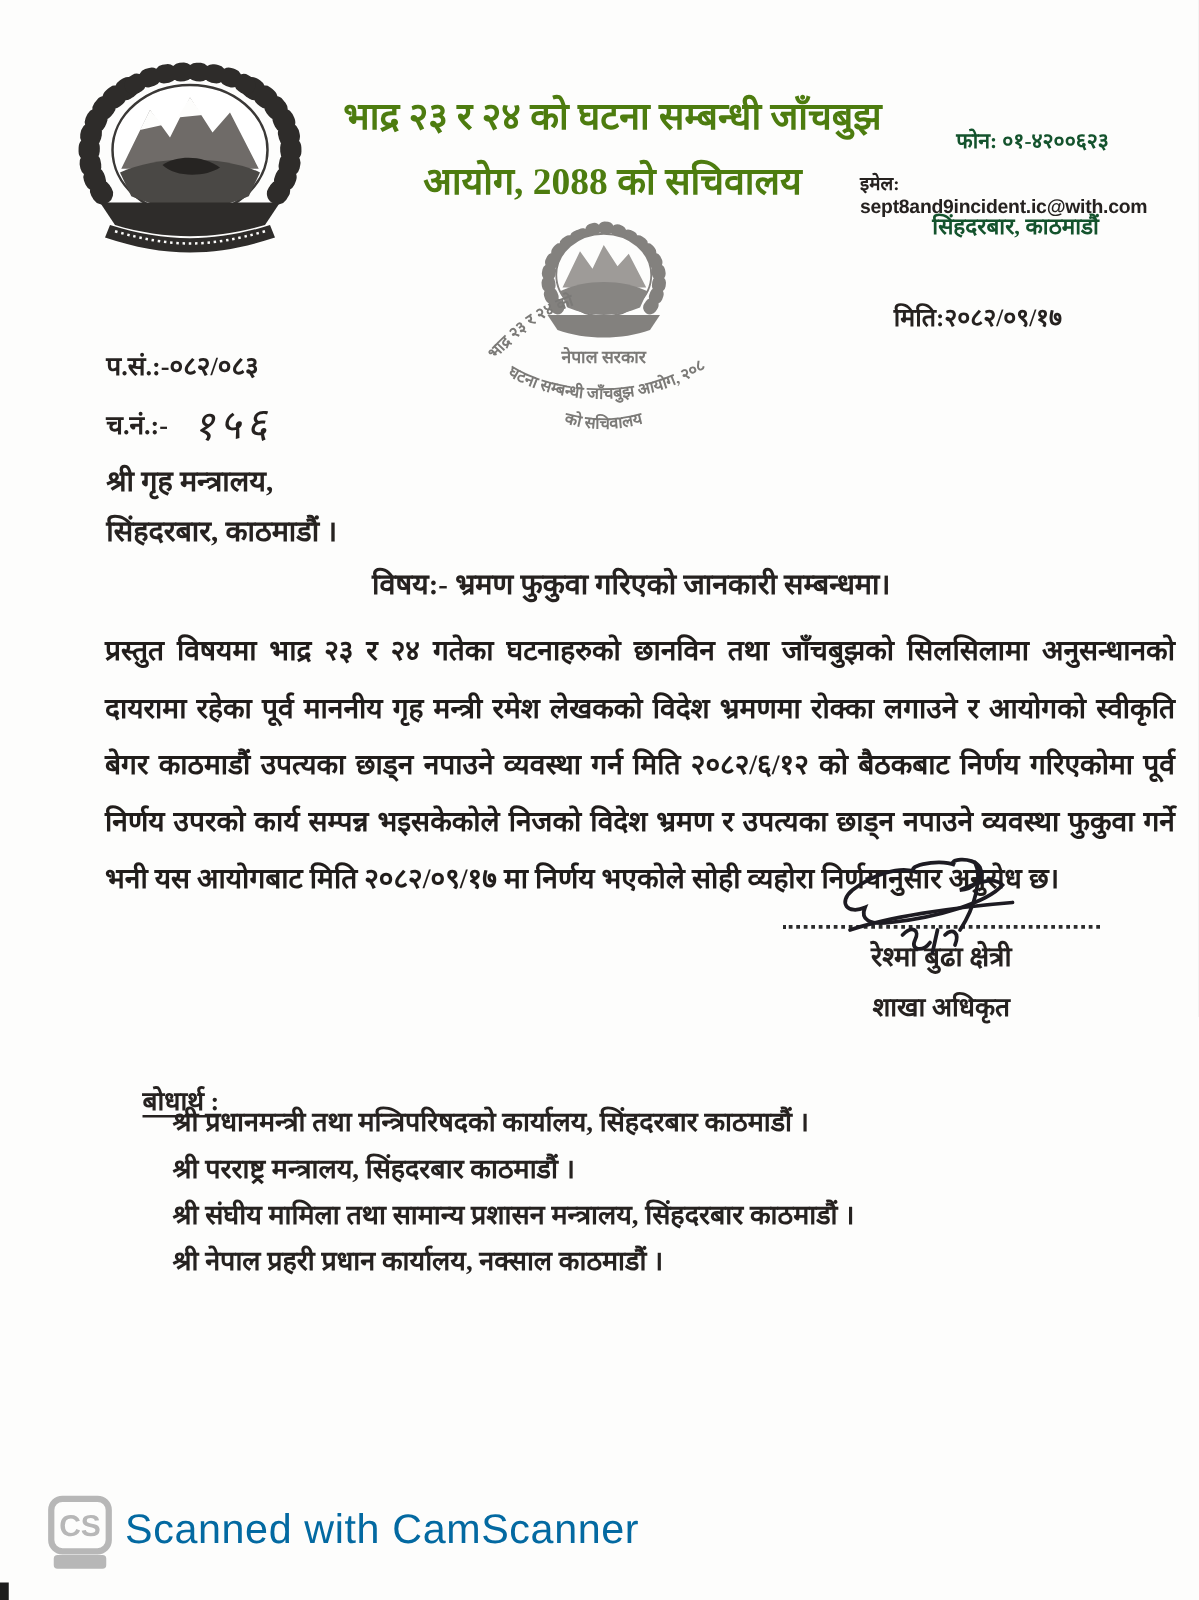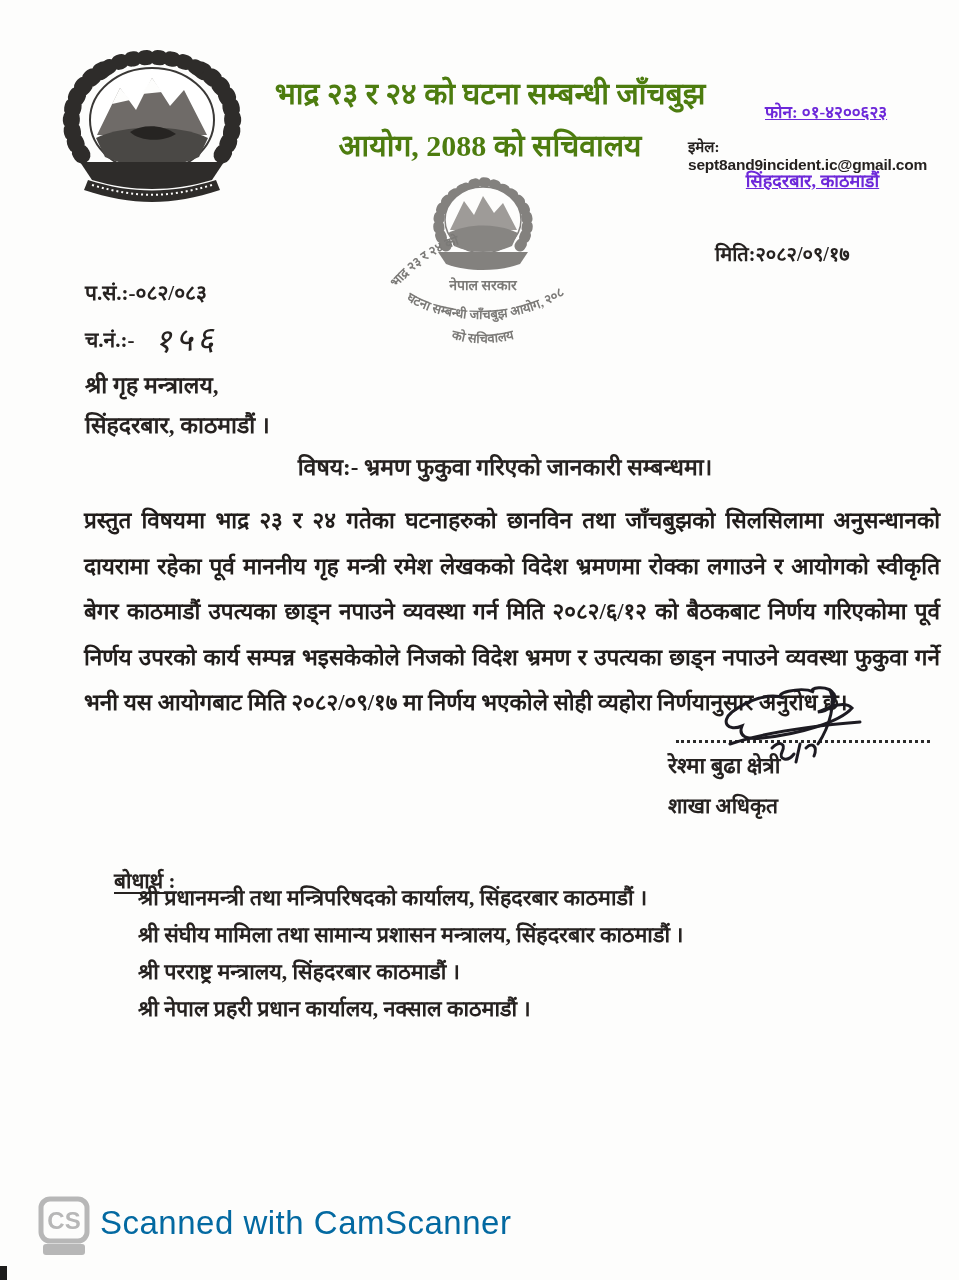--- a/index.html
+++ b/index.html
@@ -9,21 +9,21 @@
     font-family:"Liberation Serif","DejaVu Serif",serif;
     color:#262220;
   }
   .abs{position:absolute;}
 
   
   .title{
     left:235px;top:68px;width:510px;text-align:center;
     font-size:30px;font-weight:700;line-height:52px;color:#4d7c0f;
   }
-  .contact{font-size:17px;font-weight:700;color:#6d28d9;text-decoration:underline;}
+  .contact{font-size:17px;font-weight:700;color:#14532d;}
   .phone{top:100px;left:765px;width:180px;}
   .emailrow{top:136px;left:688px;width:260px;}
   .email-label{font-size:15px;font-weight:700;}
   .email-value{font-family:"Liberation Sans","DejaVu Sans",sans-serif;font-size:15.5px;font-weight:700;letter-spacing:-0.2px;}
   .hq{top:168px;left:700px;width:225px;text-align:center;font-size:18px;}
 
   
   .emblem{left:52px;top:40px;}
 
   
@@ -42,21 +42,21 @@
   .recipient{top:366px;left:85px;font-size:23px;font-weight:700;line-height:40px;}
   .subject{top:450px;left:95px;width:820px;text-align:center;font-size:23px;font-weight:700;}
 
   .body-par{
     top:498px;left:84px;width:856px;
     font-size:22.5px;font-weight:700;line-height:45.5px;
     text-align:justify;color:#211d1b;
   }
 
   
-  .sig-wrap{top:688px;left:668px;width:270px;}
+  .sig-wrap{top:688px;left:618px;width:270px;text-align:center;}
   .sig-svg{position:absolute;left:42px;top:-6px;}
   .sig-dots{
     margin:0 8px;border-bottom:3px dotted #2b2b2b;height:52px;
   }
   .sig-name{font-size:22px;font-weight:700;margin-top:6px;}
   .sig-title{font-size:21px;font-weight:700;margin-top:12px;}
 
   
   .cc-head{top:840px;left:114px;font-size:21px;font-weight:700;
     text-decoration:underline;text-underline-offset:4px;margin-top:26px;}
@@ -94,21 +94,21 @@
   </svg>
 
   <div class="abs title">
     <div>भाद्र २३ र २४ को घटना सम्बन्धी जाँचबुझ</div>
     <div>आयोग, 2088 को सचिवालय</div>
   </div>
 
   <div class="abs contact phone">फोन: ०१-४२००६२३</div>
   <div class="abs emailrow">
     <span class="email-label">इमेल:</span>
-    <span class="email-value">sept8and9incident.ic@gmail.com</span>
+    <span class="email-value">sept8and9incident.ic@with.com</span>
   </div>
   <div class="abs contact hq">सिंहदरबार, काठमाडौं</div>
 
   <svg class="abs stamp" width="210" height="190" viewBox="0 0 210 190">
     <g fill="none" stroke="#55524f">
       <path d="M68,78 C54,58 60,32 86,21" stroke-width="11" stroke-linecap="round" stroke-dasharray="2.5 7"></path>
       <path d="M142,78 C156,58 150,32 124,21" stroke-width="11" stroke-linecap="round" stroke-dasharray="2.5 7"></path>
       <path d="M86,21 C98,12 112,12 124,21" stroke-width="10" stroke-linecap="round" stroke-dasharray="2.5 8"></path>
     </g>
     <ellipse cx="105" cy="52" rx="38" ry="33" fill="#fdfdfc" stroke="#55524f" stroke-width="1.5"></ellipse>
@@ -158,22 +158,22 @@
       </g>
     </svg>
     <div class="sig-dots"></div>
     <div class="sig-name">रेश्मा बुढा क्षेत्री</div>
     <div class="sig-title">शाखा अधिकृत</div>
   </div>
 
   <div class="abs cc-head">बोधार्थ :</div>
   <div class="abs cc-list">
     <div>श्री प्रधानमन्त्री तथा मन्त्रिपरिषदको कार्यालय, सिंहदरबार काठमाडौं ।</div>
+    <div>श्री परराष्ट्र मन्त्रालय, सिंहदरबार काठमाडौं ।</div>
     <div>श्री संघीय मामिला तथा सामान्य प्रशासन मन्त्रालय, सिंहदरबार काठमाडौं ।</div>
-    <div>श्री परराष्ट्र मन्त्रालय, सिंहदरबार काठमाडौं ।</div>
     <div>श्री नेपाल प्रहरी प्रधान कार्यालय, नक्साल काठमाडौं ।</div>
   </div>
 
   <svg class="abs cs-badge" width="56" height="62" viewBox="0 0 56 62">
     <rect x="3" y="3" width="46" height="42" rx="9" fill="none" stroke="#b7b7b7" stroke-width="5"></rect>
     <text x="26" y="33" text-anchor="middle" font-size="24" font-weight="bold" fill="#b7b7b7" font-family="'Liberation Sans',sans-serif">CS</text>
     <rect x="5" y="48" width="42" height="11" rx="3" fill="#b7b7b7"></rect>
   </svg>
   <div class="abs cs-text">Scanned with CamScanner</div>
 

